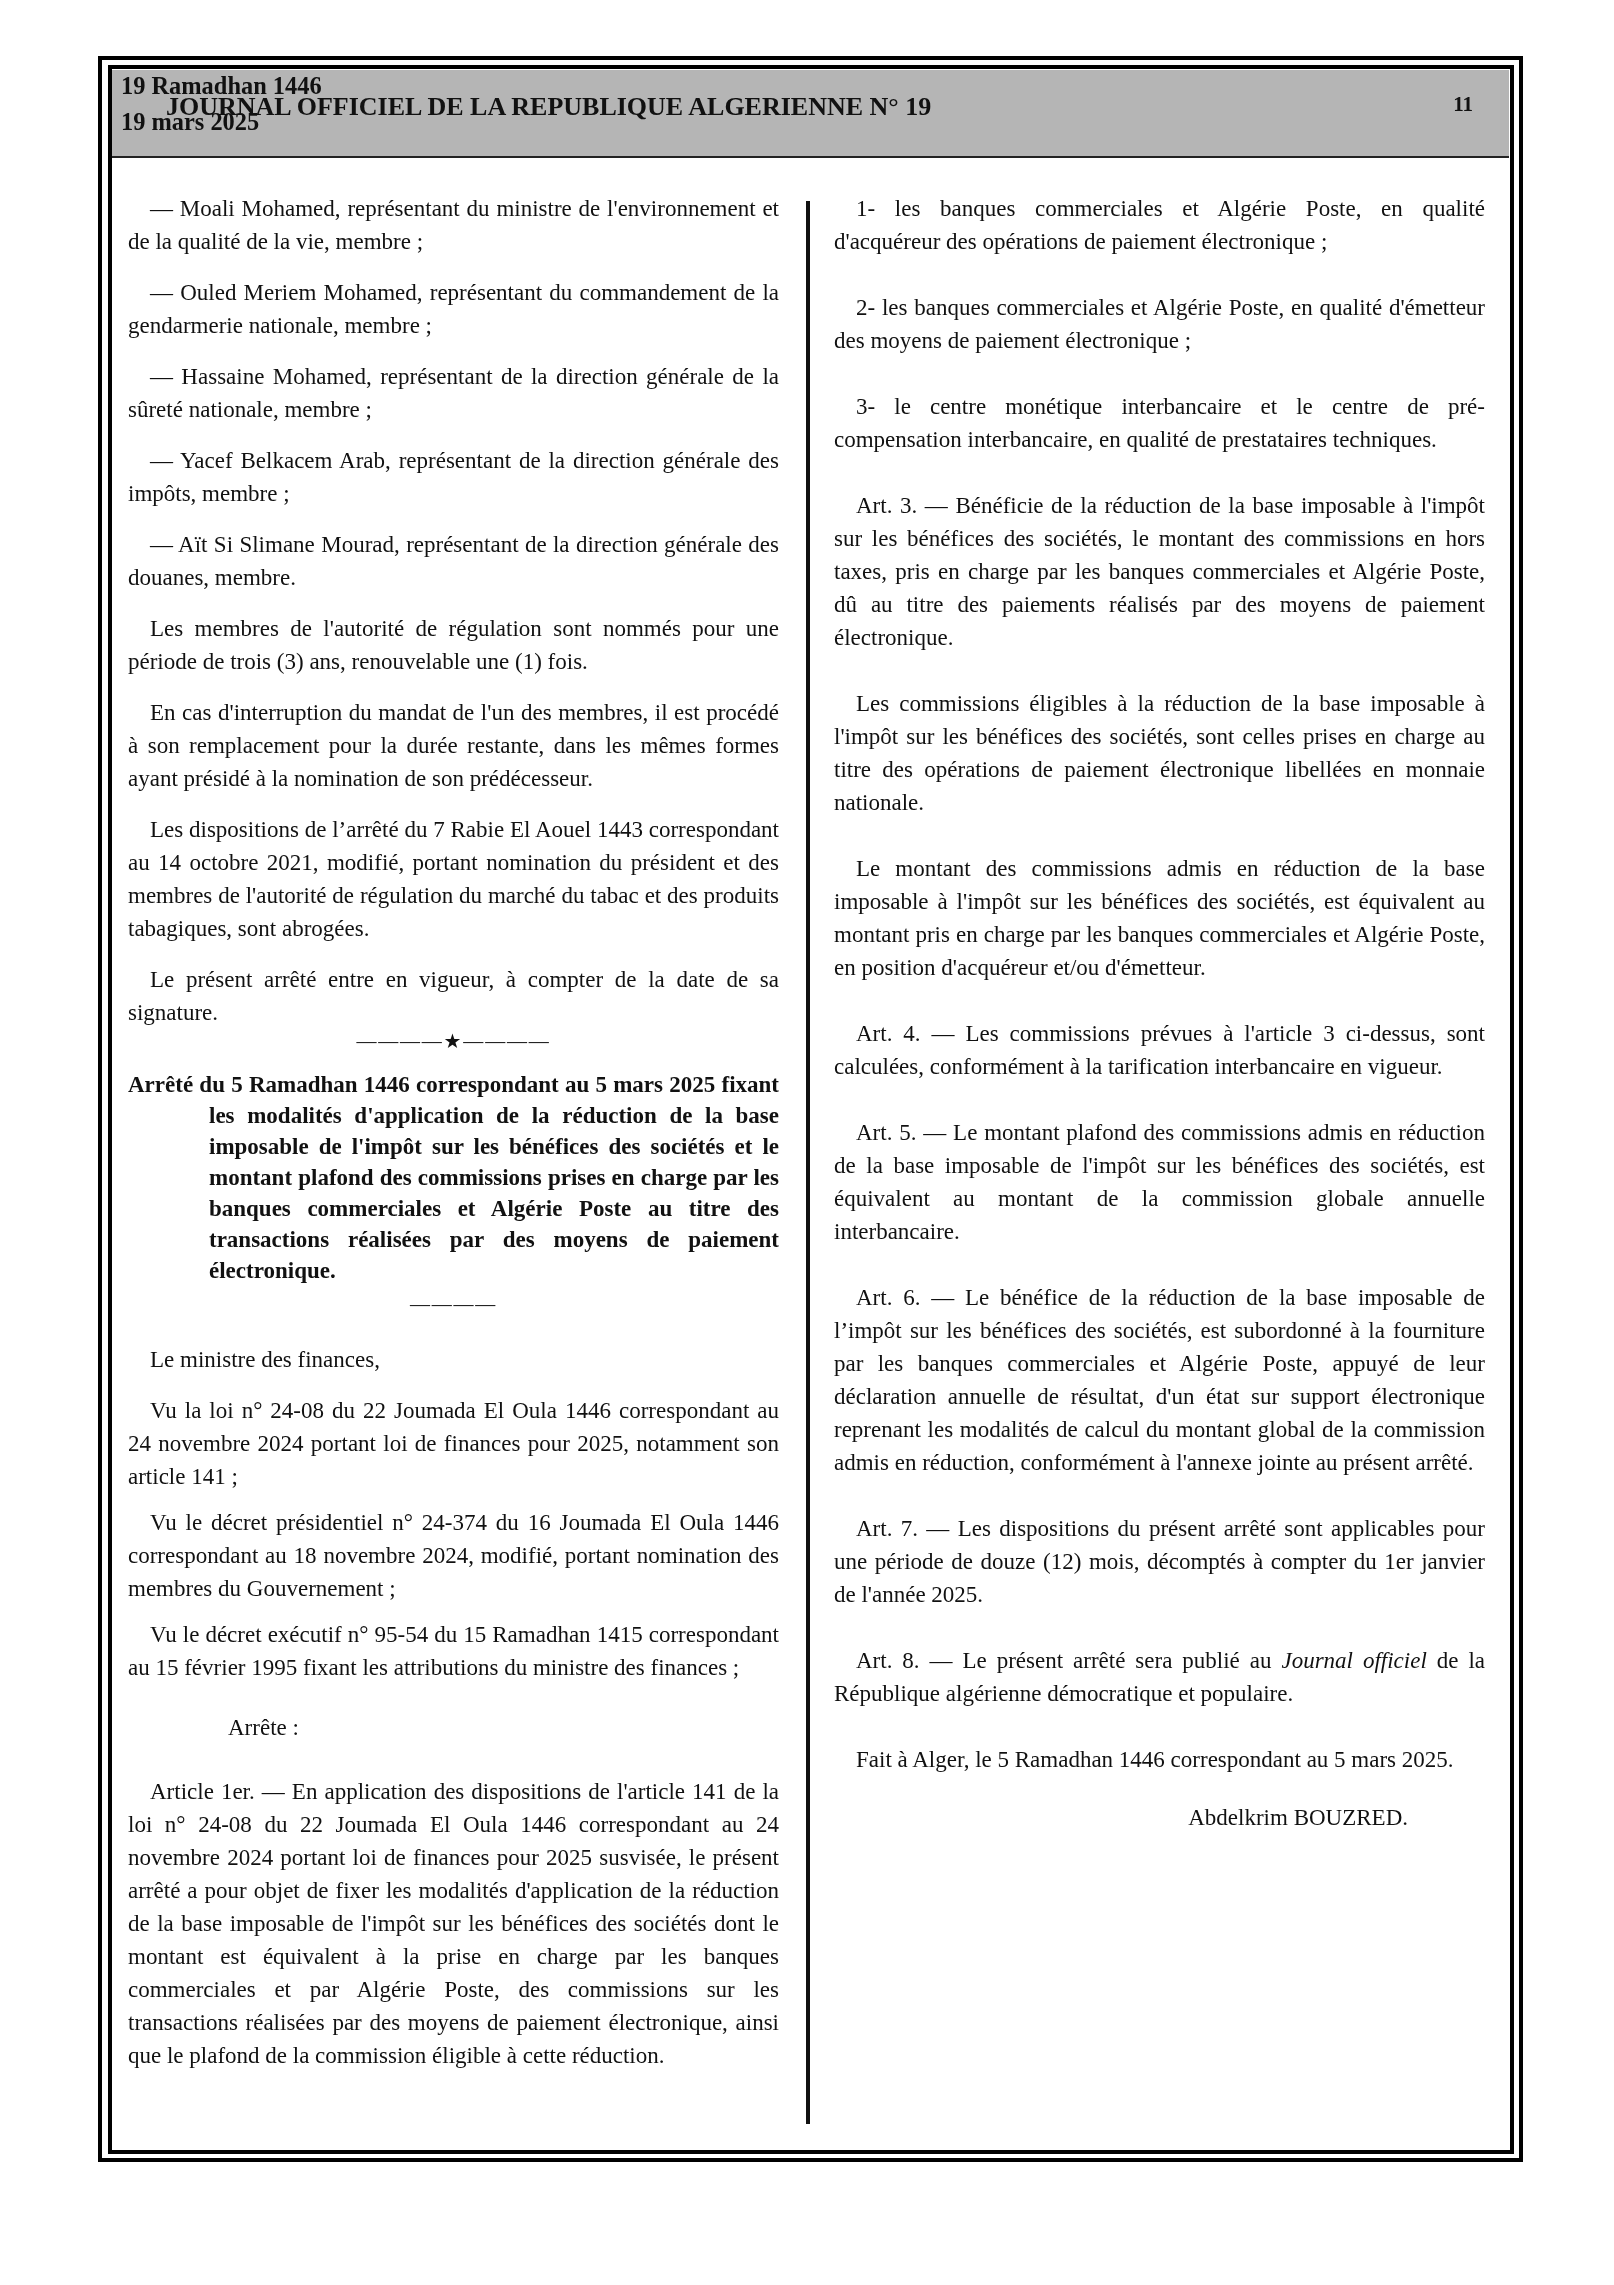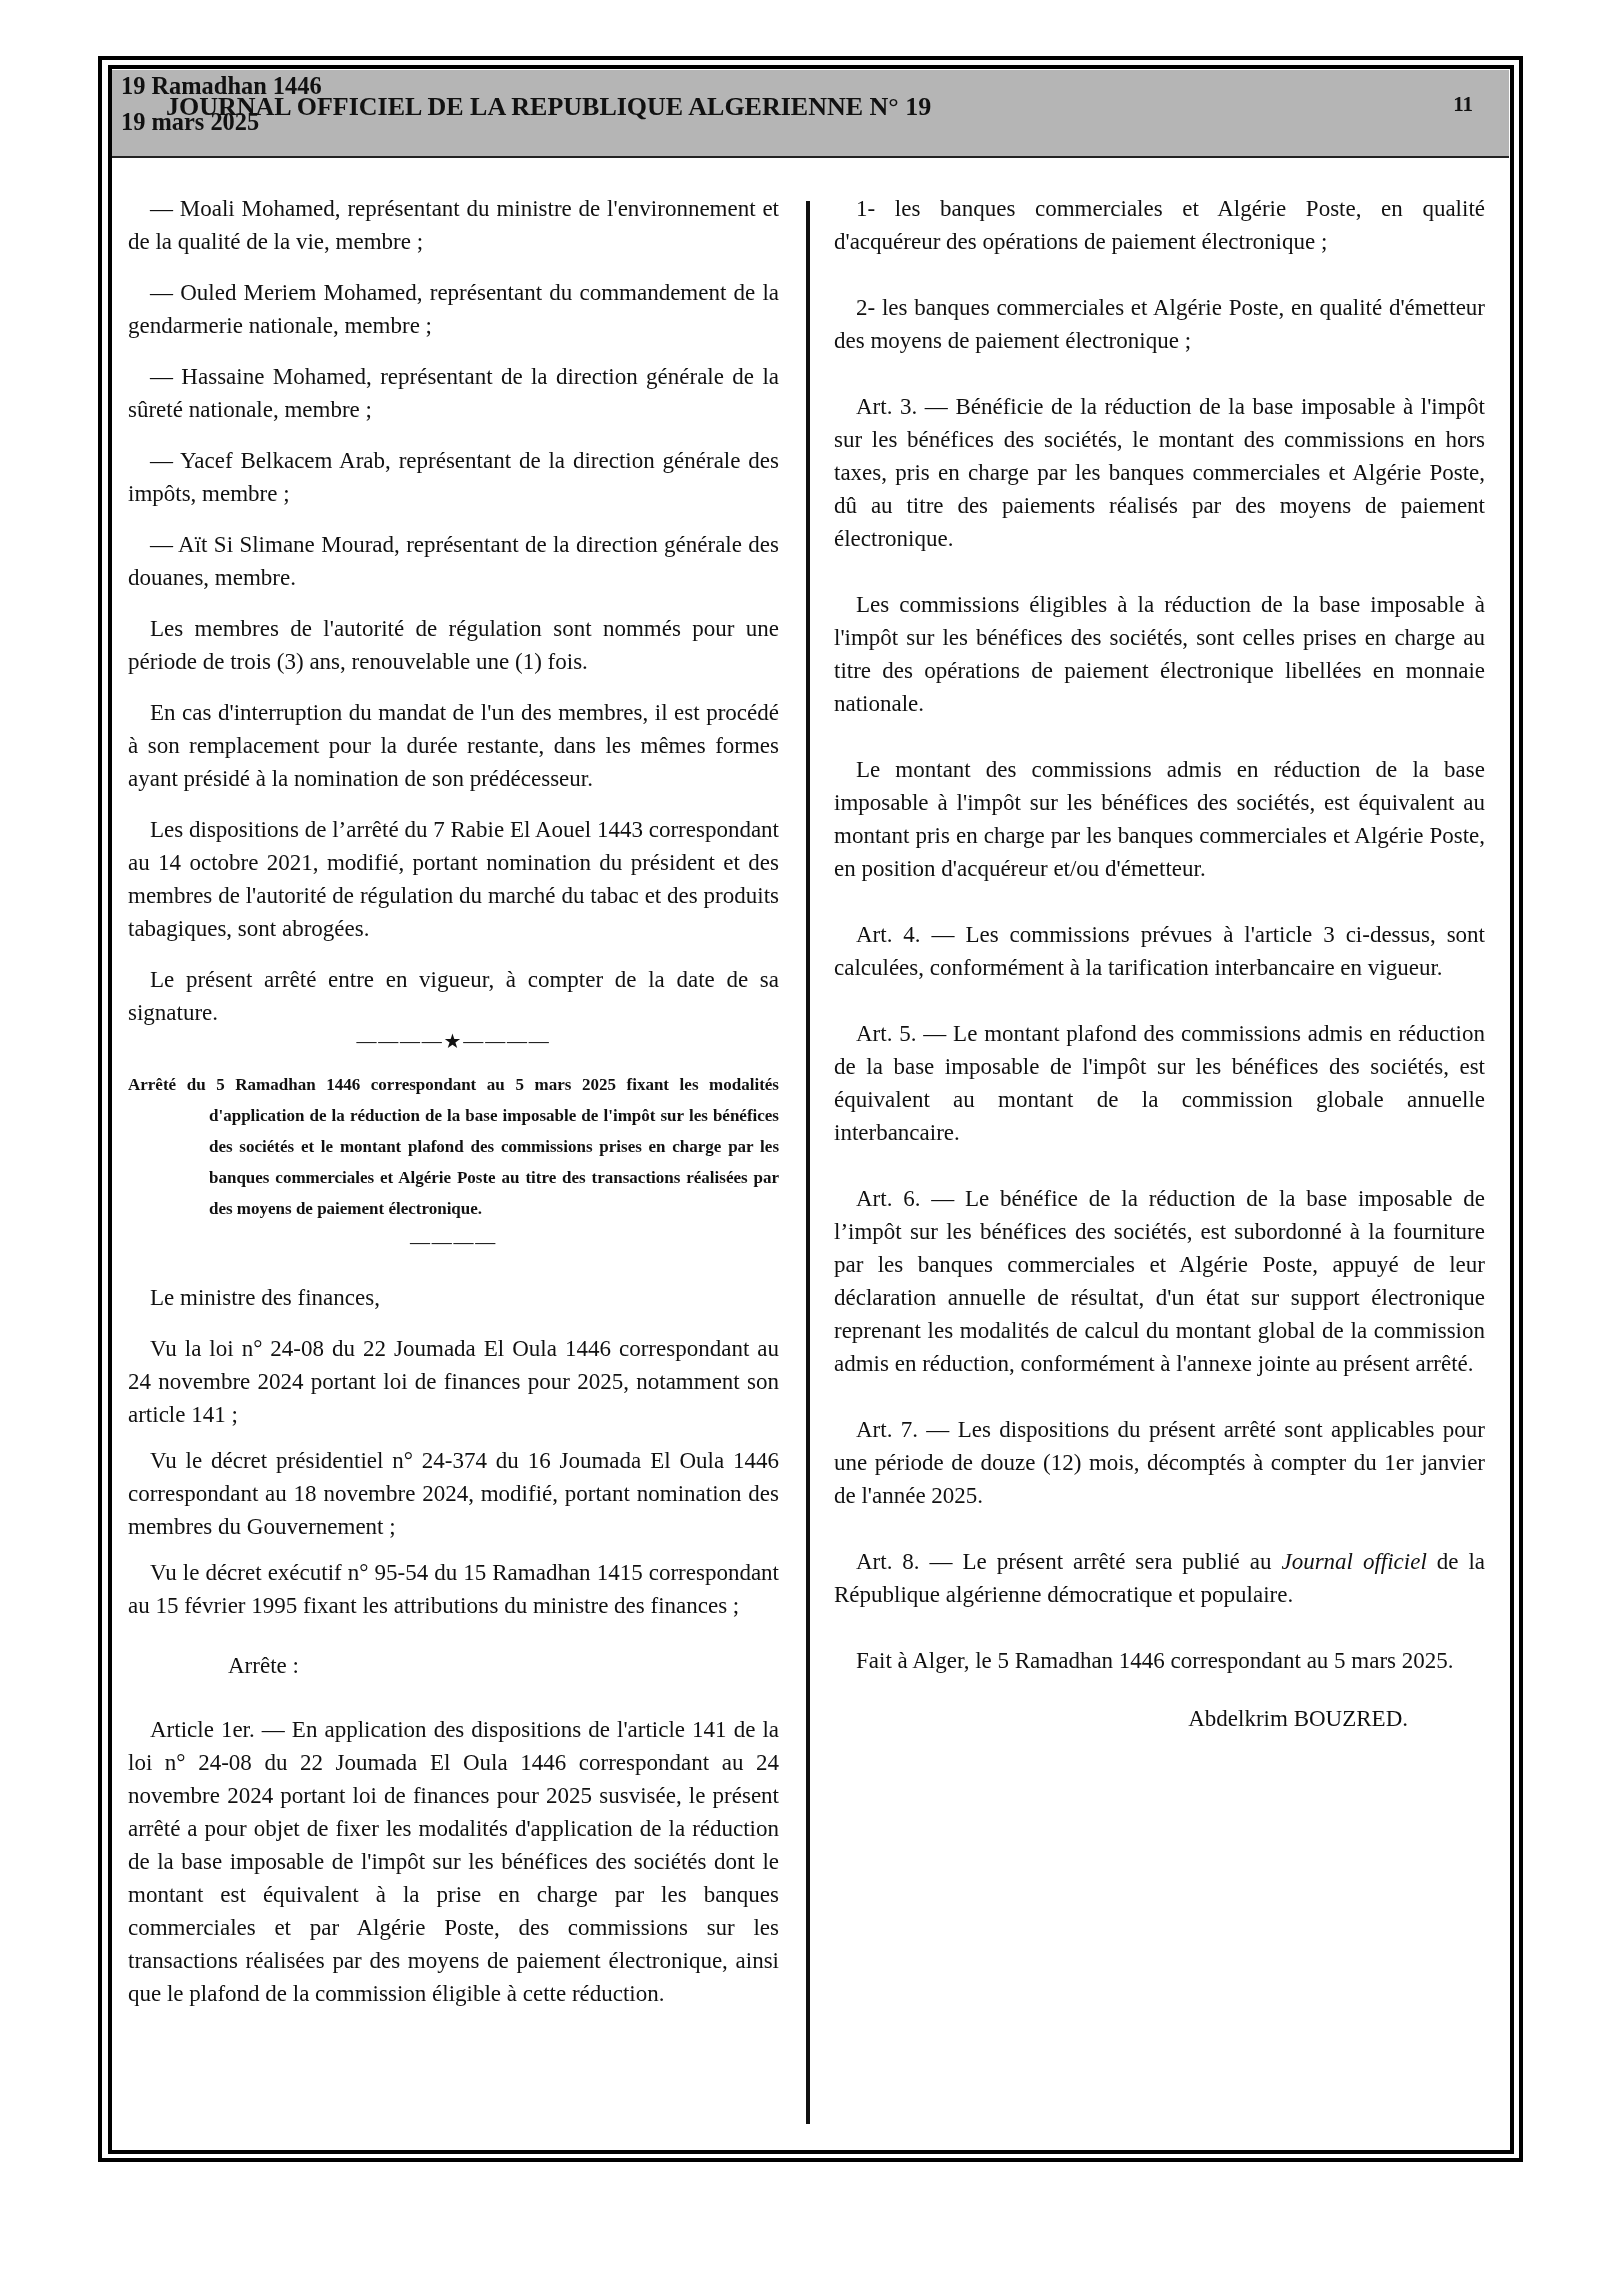--- a/index.html
+++ b/index.html
@@ -17,21 +17,21 @@
   .hdr-title { position:absolute; left:0; right:0; top:22px; 
                font-weight:bold; font-size:26px; padding-left:54px; }
   .hdr-page { position:absolute; right:36px; top:22px; font-weight:bold; font-size:21px; }
   .col { position:absolute; top:192px; width:651px; font-size:23px; line-height:33px; }
   .col.left { left:128px; }
   .col.right { left:834px; width:651px; }
   .divider { position:absolute; left:806px; top:201px; width:3.6px; height:1923px; background:#111; }
   p { margin:0 0 18px 0; text-align:justify; text-indent:22px; }
   p.tight { margin-bottom:12.7px; }
   .sep { text-align:center; margin:0 0 5.4px 0; letter-spacing:1.8px; font-size:20px; line-height:25px; }
-  .title-block { font-weight:bold; text-align:justify; padding-left:81px; text-indent:-81px; margin:14.5px 0 7.2px 0; line-height:31px; font-size:17px; }
+  .title-block { font-weight:bold; text-align:justify; padding-left:81px; text-indent:-81px; margin:14.5px 0 7.2px 0; line-height:31px; font-size:23px; }
   .sep2 { text-align:center; letter-spacing:1.8px; font-size:20px; line-height:23.5px; margin-bottom:27px; }
   .arrete { font-weight:normal; padding-left:100px; margin:27px 0 31px 0; }
   .sig { text-align:right; padding-right:77px; margin-top:25px; }
   .gap-lg { margin-bottom:33px; }
   i { font-style:italic; }
 </style>
 </head>
 <body>
 
 <div class="outer"></div>
@@ -63,20 +63,21 @@
   <p class="tight">Vu la loi n° 24-08 du 22 Joumada El Oula 1446 correspondant au 24 novembre 2024 portant loi de finances pour 2025, notamment son article 141 ;</p>
   <p class="tight">Vu le décret présidentiel n° 24-374 du 16 Joumada El Oula 1446 correspondant au 18 novembre 2024, modifié, portant nomination des membres du Gouvernement ;</p>
   <p class="tight">Vu le décret exécutif n° 95-54 du 15 Ramadhan 1415 correspondant au 15 février 1995 fixant les attributions du ministre des finances ;</p>
   <div class="arrete">Arrête :</div>
   <p>Article 1er. — En application des dispositions de l'article 141 de la loi n° 24-08 du 22 Joumada El Oula 1446 correspondant au 24 novembre 2024 portant loi de finances pour 2025 susvisée, le présent arrêté a pour objet de fixer les modalités d'application de la réduction de la base imposable de l'impôt sur les bénéfices des sociétés dont le montant est équivalent à la prise en charge par les banques commerciales et par Algérie Poste, des commissions sur les transactions réalisées par des moyens de paiement électronique, ainsi que le plafond de la commission éligible à cette réduction.</p>
 </div>
 
 <div class="col right">
   <p class="gap-lg">1- les banques commerciales et Algérie Poste, en qualité d'acquéreur des opérations de paiement électronique ;</p>
   <p class="gap-lg">2- les banques commerciales et Algérie Poste, en qualité d'émetteur des moyens de paiement électronique ;</p>
+  <p class="gap-lg">3- le centre monétique interbancaire et le centre de pré-compensation interbancaire, en qualité de prestataires techniques.</p>
   <p class="gap-lg">Art. 3. — Bénéficie de la réduction de la base imposable à l'impôt sur les bénéfices des sociétés, le montant des commissions en hors taxes, pris en charge par les banques commerciales et Algérie Poste, dû au titre des paiements réalisés par des moyens de paiement électronique.</p>
   <p class="gap-lg">Les commissions éligibles à la réduction de la base imposable à l'impôt sur les bénéfices des sociétés, sont celles prises en charge au titre des opérations de paiement électronique libellées en monnaie nationale.</p>
   <p class="gap-lg">Le montant des commissions admis en réduction de la base imposable à l'impôt sur les bénéfices des sociétés, est équivalent au montant pris en charge par les banques commerciales et Algérie Poste, en position d'acquéreur et/ou d'émetteur.</p>
   <p class="gap-lg">Art. 4. — Les commissions prévues à l'article 3 ci-dessus, sont calculées, conformément à la tarification interbancaire en vigueur.</p>
   <p class="gap-lg">Art. 5. — Le montant plafond des commissions admis en réduction de la base imposable de l'impôt sur les bénéfices des sociétés, est équivalent au montant de la commission globale annuelle interbancaire.</p>
   <p class="gap-lg">Art. 6. — Le bénéfice de la réduction de la base imposable de l’impôt sur les bénéfices des sociétés, est subordonné à la fourniture par les banques commerciales et Algérie Poste, appuyé de leur déclaration annuelle de résultat, d'un état sur support électronique reprenant les modalités de calcul du montant global de la commission admis en réduction, conformément à l'annexe jointe au présent arrêté.</p>
   <p class="gap-lg">Art. 7. — Les dispositions du présent arrêté sont applicables pour une période de douze (12) mois, décomptés à compter du 1er janvier de l'année 2025.</p>
   <p class="gap-lg"><span>Art. 8. — Le présent arrêté sera publié au </span><i>Journal officiel</i><span> de la République algérienne démocratique et populaire.</span></p>
   <p>Fait à Alger, le 5 Ramadhan 1446 correspondant au 5 mars 2025.</p>
   <div class="sig">Abdelkrim BOUZRED.</div>

